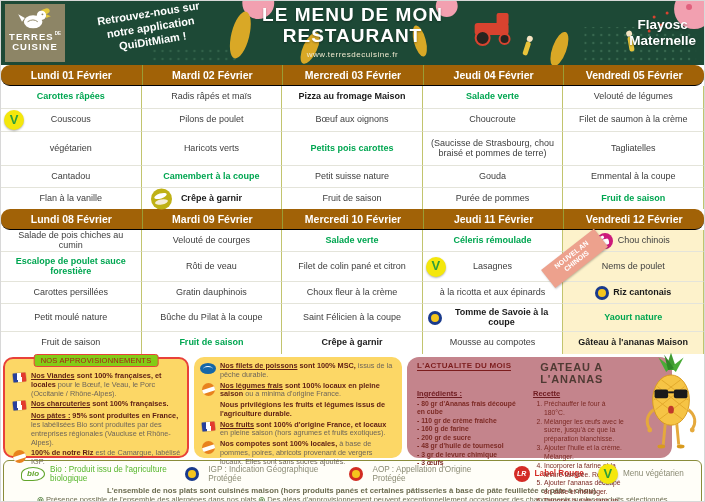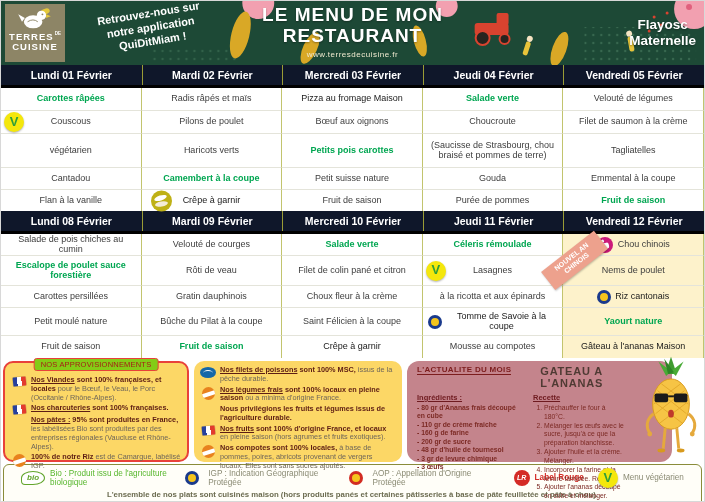--- a/index.html
+++ b/index.html
@@ -15,30 +15,30 @@
   .logo-t { color:#fff; font-weight:bold; font-size:9.5px; letter-spacing:1px; line-height:1.05; text-align:center; }
   .logo-t .de { font-size:4.5px; vertical-align:top; letter-spacing:0; margin-left:1px; }
   .promo { position:absolute; left:98px; top:6px; transform:rotate(-9deg); color:#fff; font-size:11px; font-weight:bold; line-height:1.25; z-index:2; text-align:center; }
   .title-wrap { position:absolute; left:0; right:0; top:4px; text-align:center; z-index:1; }
   .title { color:#fff; font-weight:bold; font-size:19px; letter-spacing:1px; line-height:1.1; text-shadow:0 1px 2px rgba(0,0,0,.35); }
   .website { color:#efe9cf; font-size:8px; margin-top:3px; letter-spacing:.5px; cursor:pointer; }
   .school { position:absolute; right:8px; top:50%; transform:translateY(-50%); color:#fff; font-weight:bold; font-size:13.5px; text-align:center; line-height:1.2; z-index:2; text-shadow:0 1px 2px rgba(0,0,0,.4); }
 
   
   .menu-week { position:relative; }
-  .week-header { display:grid; grid-template-columns:repeat(5,1fr); background:#0f172a; border-bottom:3px solid #000000; }
+  .week-header { display:grid; grid-template-columns:repeat(5,1fr); background:#a16207; border-bottom:1px solid #000000;border-radius:9px; }
   .day-header { color:#fff; font-weight:bold; font-size:10.5px; text-align:center; line-height:20px; height:20px; border-left:1px solid #9a9c35; }
   .day-header:first-child { border-left:none; }
   .week-body { display:grid; grid-auto-flow:column; grid-auto-columns:1fr; }
   .week1 .week-body { grid-template-rows:23px 23px 34px 22px 21px; }
   .week2 .week-body { grid-template-rows:22px 30px 22px 28px 22px; }
   .cell { position:relative; display:flex; align-items:center; justify-content:center; text-align:center; padding:0 5px; font-size:9px; line-height:1.08; color:#3d3d3d; background:#fff; border-right:1px solid #c2c46e; border-bottom:1px solid #e4e4da; }
   .week-body .cell:nth-child(5n) { border-bottom:none; }
   .cell.green { color:#00a651; font-weight:bold; }
-  .cell.bold  { color:#1a1a1a; font-weight:normal; }
+  .cell.bold  { color:#1a1a1a; font-weight:bold; }
   .cell.hl { background:#fdf2cb; }
   .ribbon { position:absolute; left:calc(80% - 22px); top:38px; transform:rotate(-38deg); background:#eda18d; color:#fff; font-size:7px; font-weight:bold; line-height:1.2; padding:3px 13px; text-align:center; z-index:3; box-shadow:0 1px 2px rgba(0,0,0,.25); display:flex; flex-direction:column; }
 
   
   .ic { display:inline-flex; align-items:center; justify-content:center; flex:none; }
   .ic-vegetarian { width:20px; height:20px; border-radius:50%; background:#f4e70c; color:#2e9e3a; font-weight:bold; font-size:13px; box-shadow:0 1px 2px rgba(0,0,0,.3); z-index:2; }
   .cell .ic-vegetarian { position:absolute; left:3px; top:50%; transform:translateY(-50%); }
   .ic-crepe { width:21px; height:21px; border-radius:50%; background:#bfb116; position:absolute; left:9px; top:50%; transform:translateY(-50%); overflow:hidden; z-index:2; }
   .ic-crepe::before { content:""; position:absolute; background:#fff; border-radius:50%; width:13px; height:5px; left:3px; top:5px; transform:rotate(-18deg); }
   .ic-crepe::after  { content:""; position:absolute; background:#f4ecd9; border-radius:50%; width:13px; height:5px; left:4px; top:11px; transform:rotate(-10deg); }

